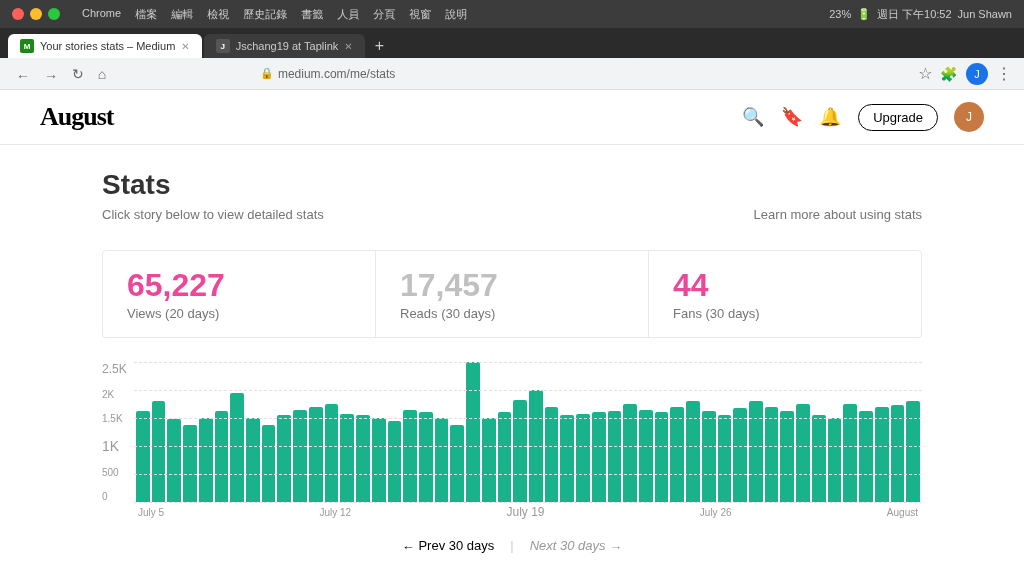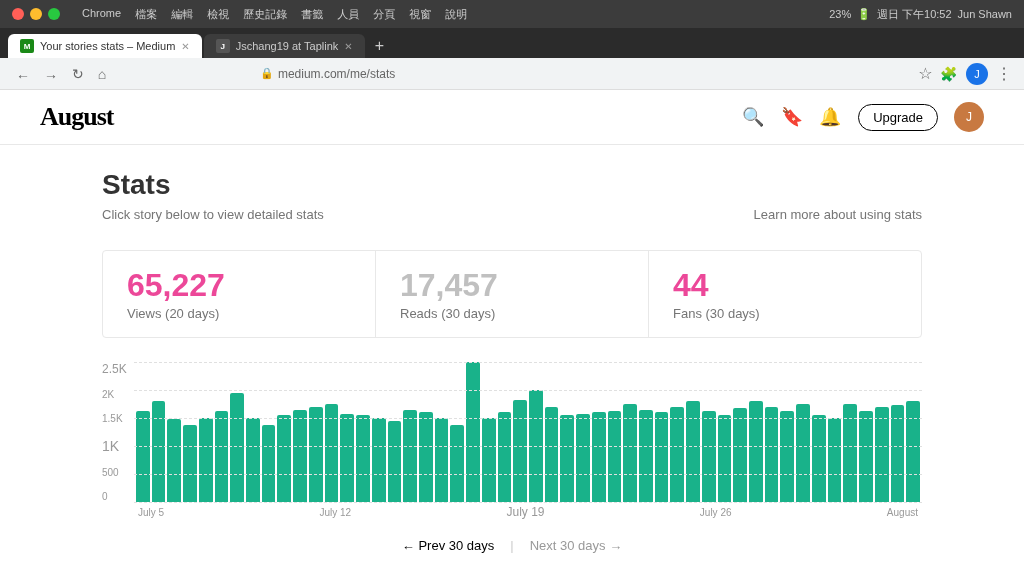--- a/index.html
+++ b/index.html
@@ -243,21 +243,21 @@
             <span style="font-size:10px;color:#999;">July 26</span>
             <span style="font-size:10px;color:#999;text-align:right;">August</span>
           </div>
         </div>
       </div>
     </div>
 
     <div class="nav-pagination">
       <span style="cursor:pointer;color:#000;font-size:13px;">← Prev 30 days</span>
       <span class="nav-divider">|</span>
-      <span style="cursor:pointer;color:#999;font-size:13px;">Next 30 days →</span>
+      <span style="cursor:pointer;color:#999;font-size:13px;font-style:italic;">Next 30 days →</span>
     </div>
 
     <div class="tabs-row">
       <div class="tab-item active">Stories</div>
       <div class="tab-item">Responses</div>
       <div class="tab-item">Series</div>
     </div>
 
   </div>
 </div>

